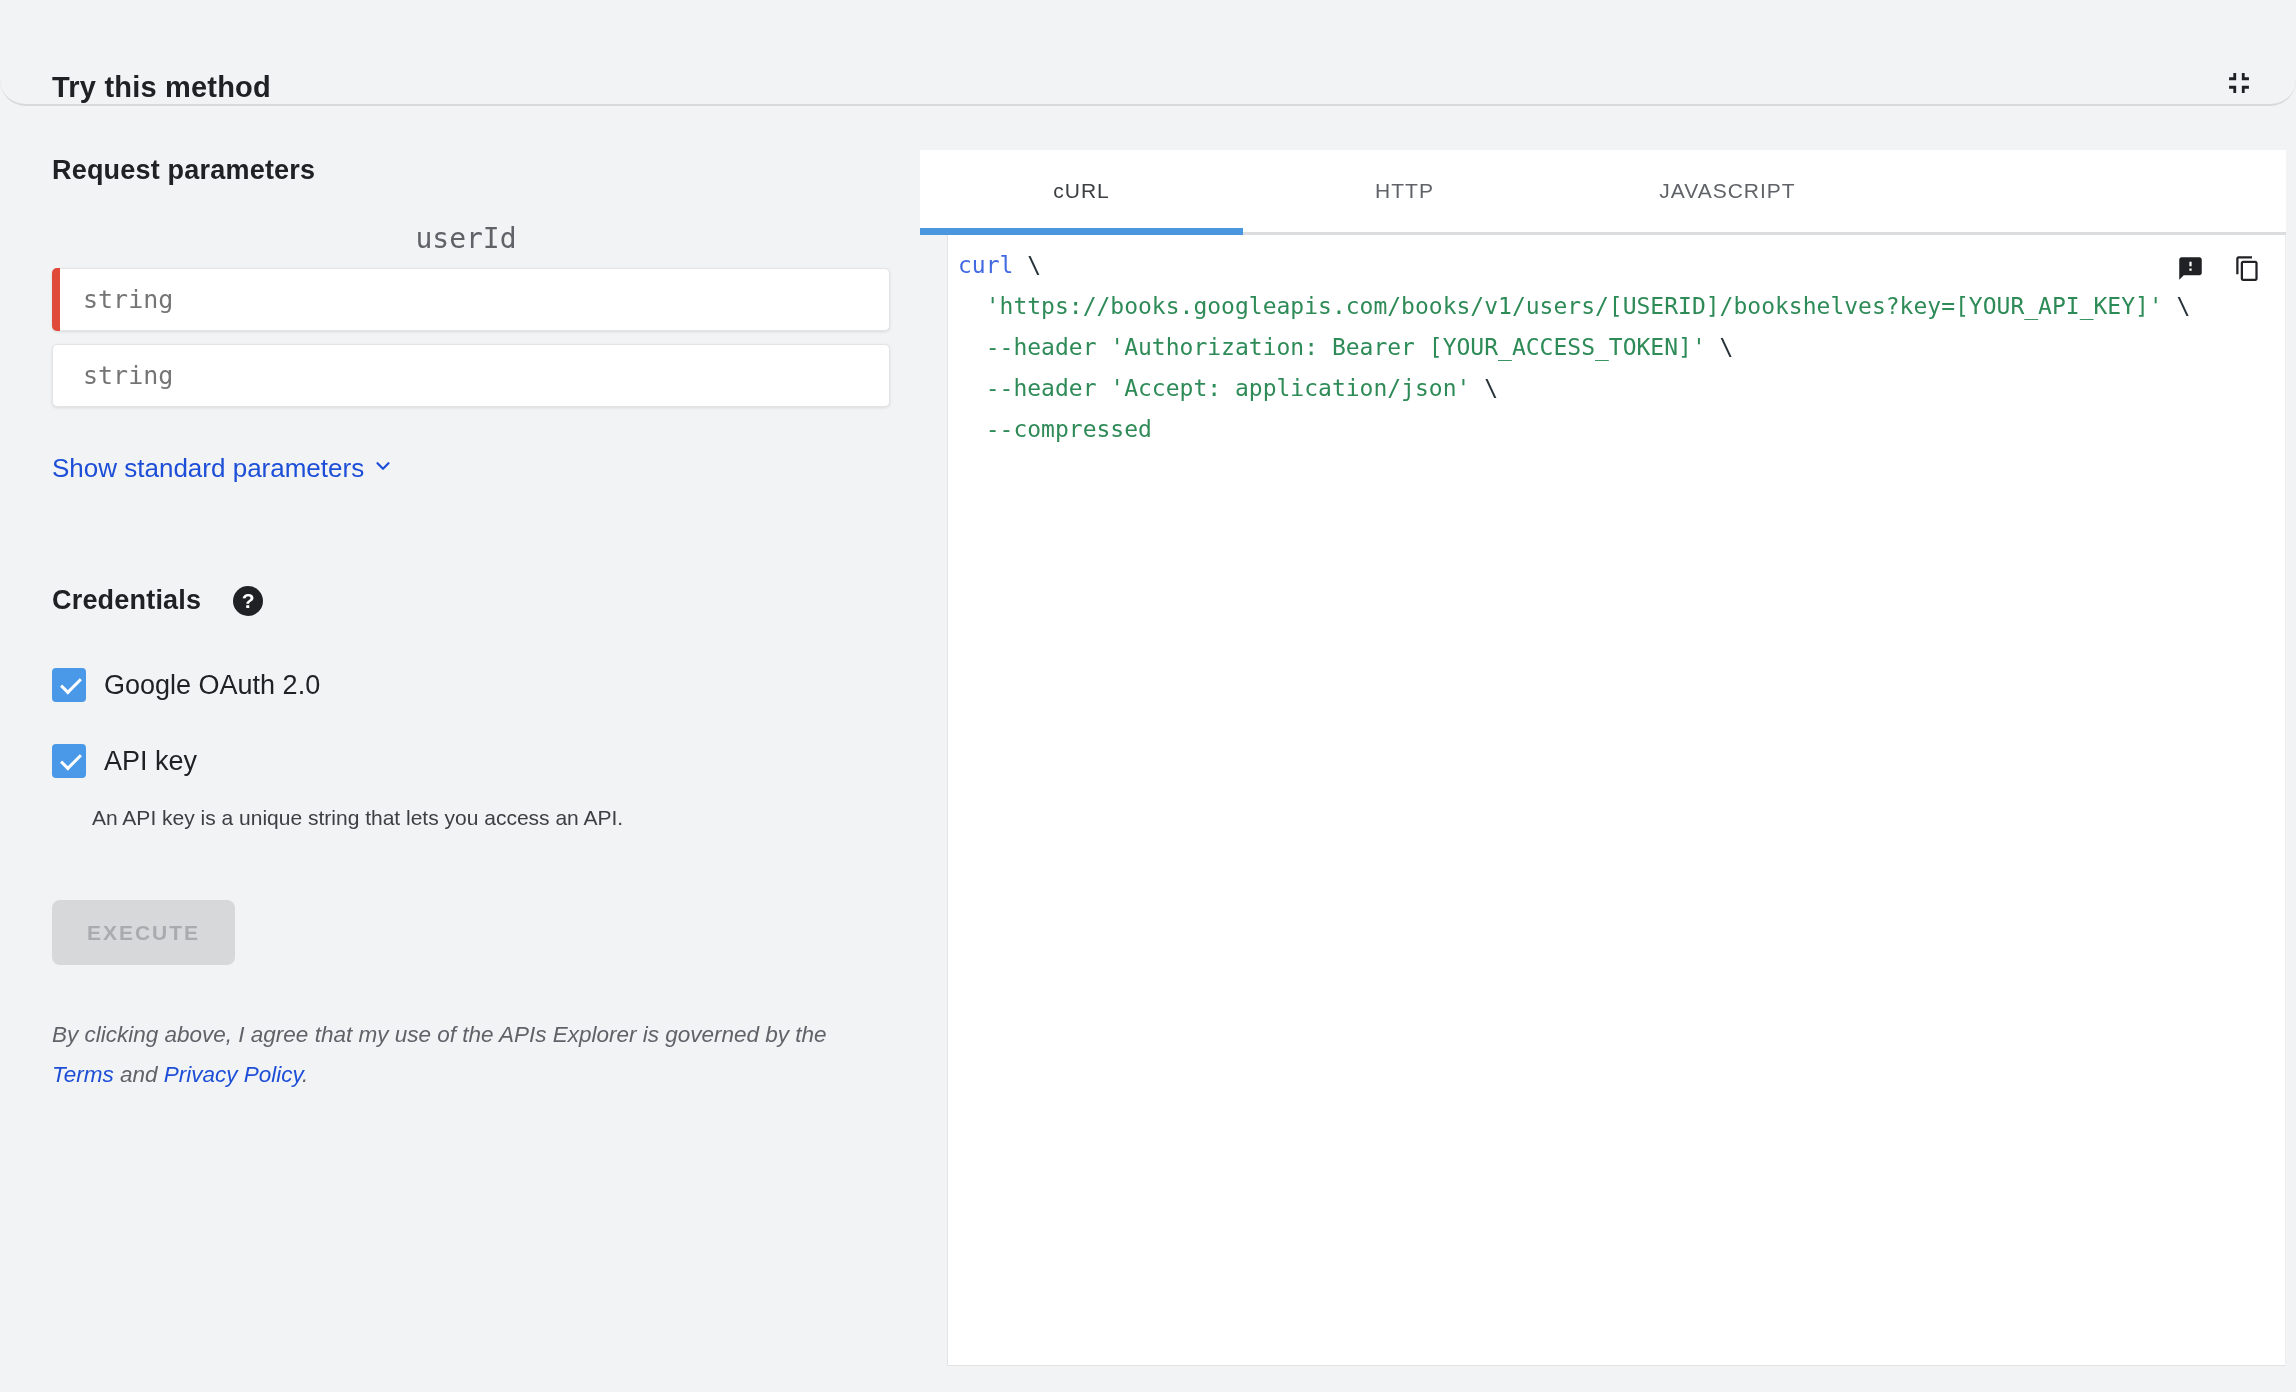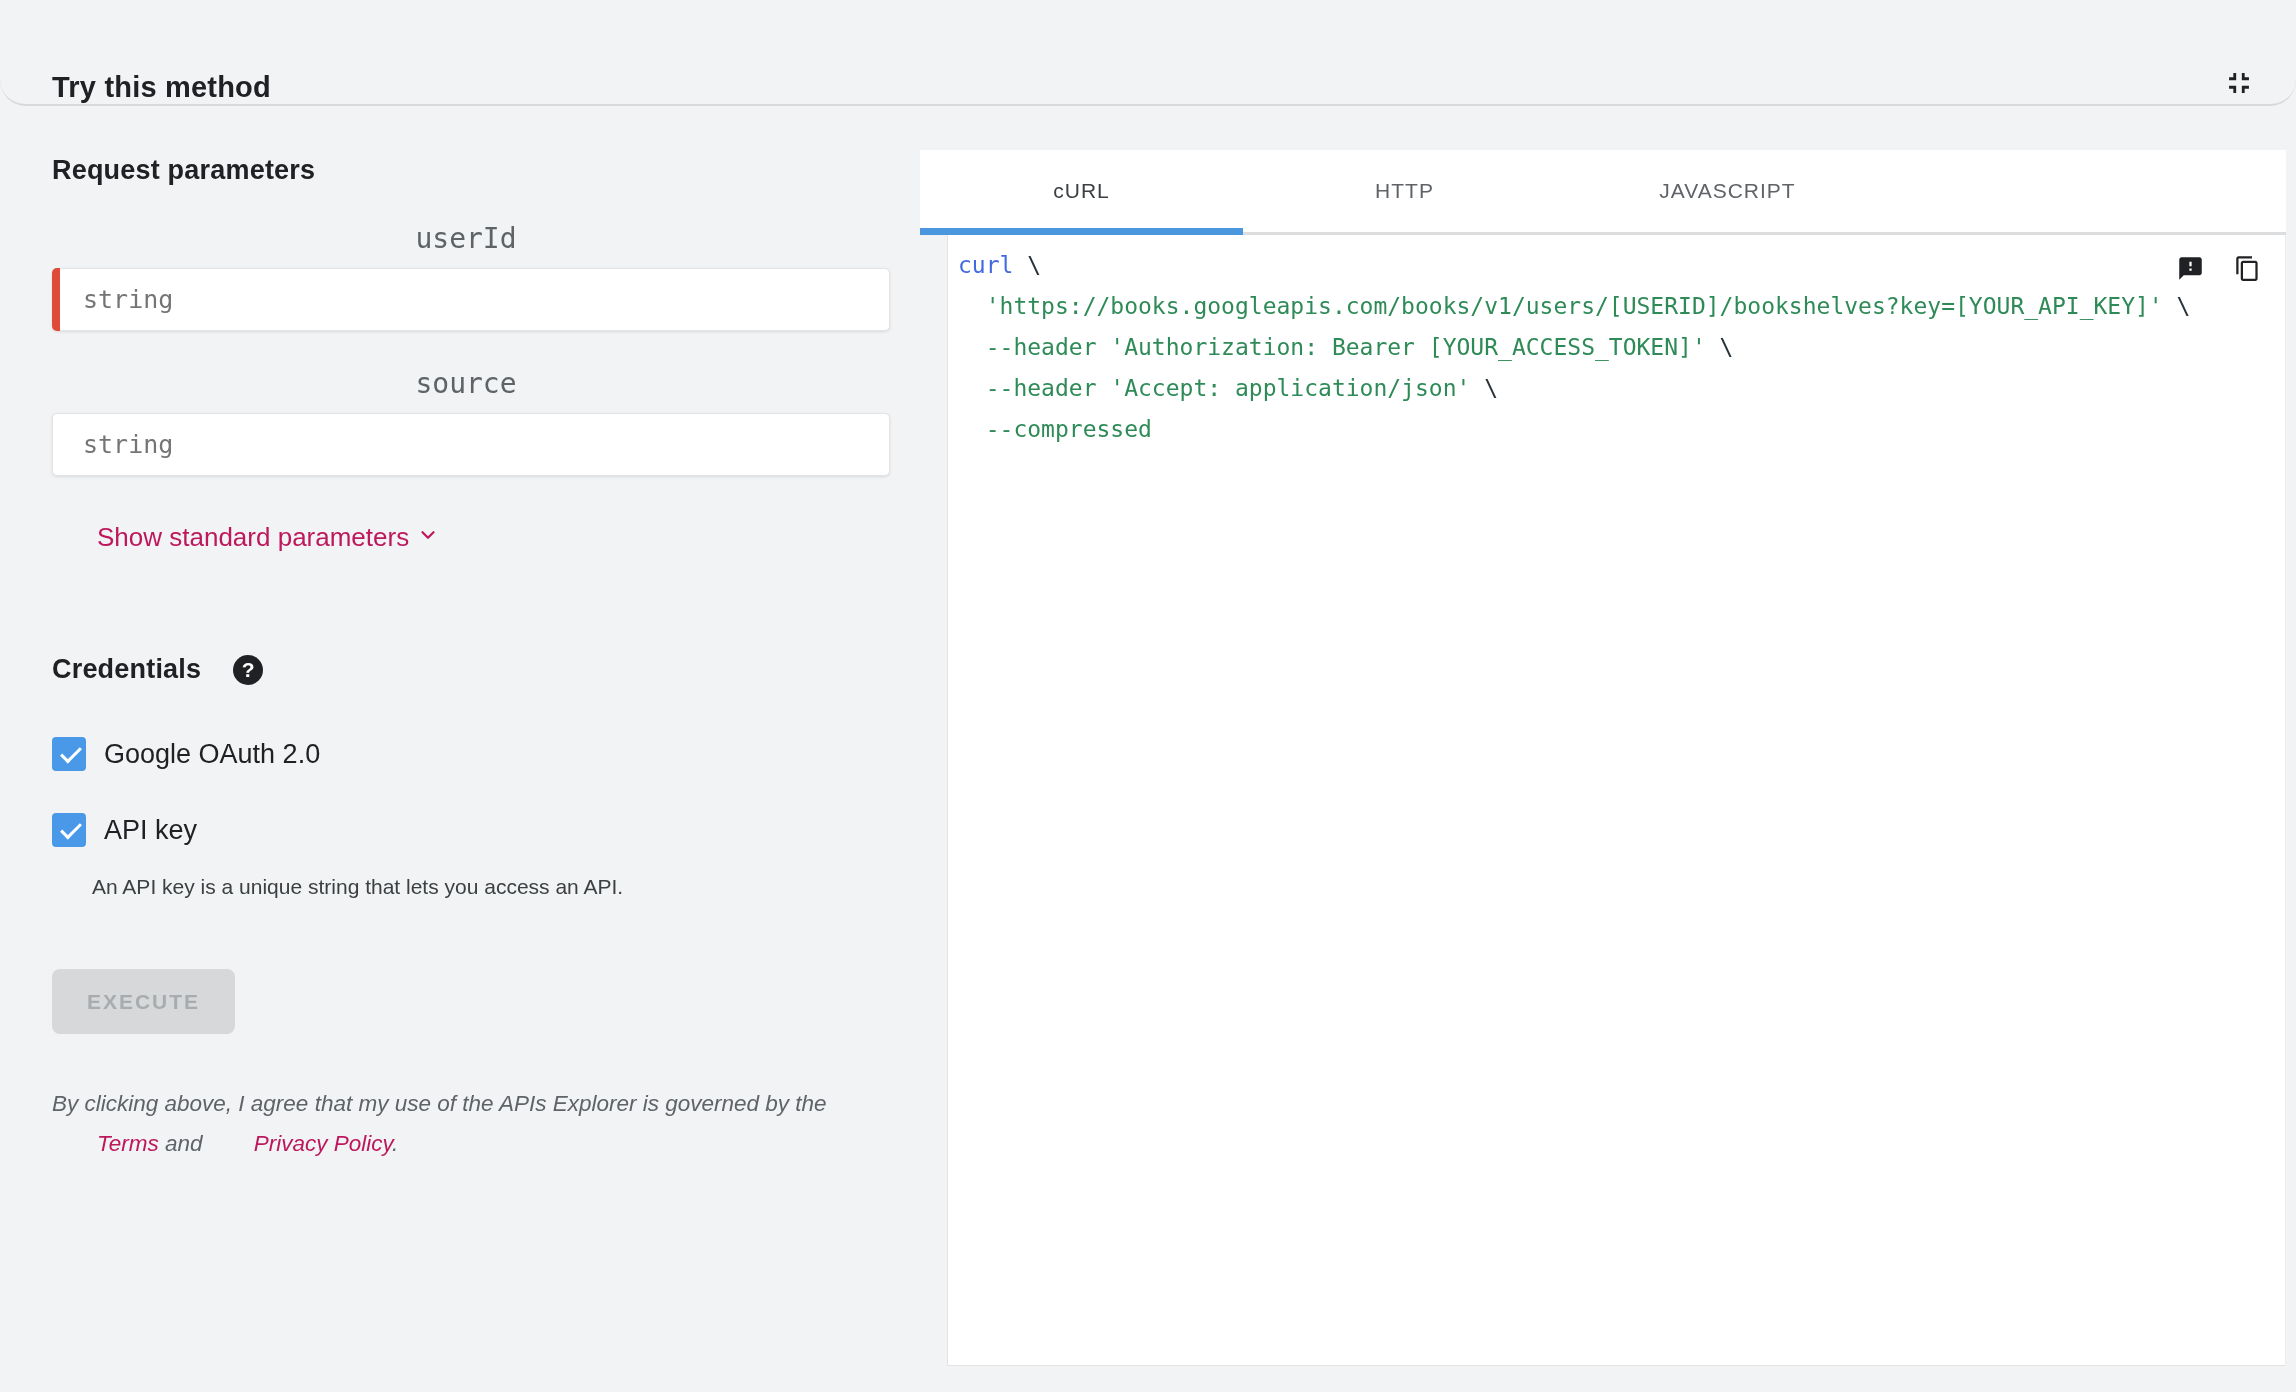--- a/index.html
+++ b/index.html
@@ -40,21 +40,21 @@
     width:838px; height:63px; border:1px solid #E4E4E4; border-radius:5px;
     background:#fff; box-shadow:0 1px 3px rgba(0,0,0,.10);
     font-family:"DejaVu Sans Mono","Liberation Mono",monospace;
     font-size:25px; color:#202124; padding:0 24px 0 30px; outline:none;
   }
   .input-wrap input::placeholder { color:#757575; opacity:1; }
   .input-wrap.required::before {
     content:""; position:absolute; left:0; top:0; bottom:0; width:8px;
     background:#E04A38; border-radius:5px 0 0 5px; z-index:2;
   }
-  .link { color:#be185d; text-decoration:none; cursor:pointer;margin-left:45px; }
+  .link { color:#1d4ed8; text-decoration:none; cursor:pointer; }
   .show-params {
     margin-top:46px; font-size:26px; display:inline-flex; align-items:center; gap:8px;
   }
   .chev { display:inline-block; }
   .cred-title { margin-top:101px; display:flex; align-items:center; gap:32px; }
   .help-icon {
     width:30px; height:30px; border-radius:50%; background:#202124; color:#fff;
     font-size:21px; font-weight:700; display:inline-flex; align-items:center; justify-content:center;
     cursor:pointer;
   }
@@ -130,21 +130,20 @@
   <div class="main">
 
     <div class="left-panel">
       <h2 class="section-title rp-title">Request parameters</h2>
 
       <div class="field-label">userId</div>
       <div class="input-wrap required">
         <input type="text" placeholder="string" style="">
       </div>
 
-      <div class="field-label">source</div>
       <div class="input-wrap">
         <input type="text" placeholder="string" style="">
       </div>
 
       <div>
         <a class="link show-params">
           <span>Show standard parameters</span>
           <span class="chev">
             <svg width="22" height="22" viewBox="0 0 24 24" fill="none" stroke="currentColor" stroke-width="2.4" stroke-linecap="round" stroke-linejoin="round">
                 <polyline points="6 9 12 15 18 9"></polyline>

